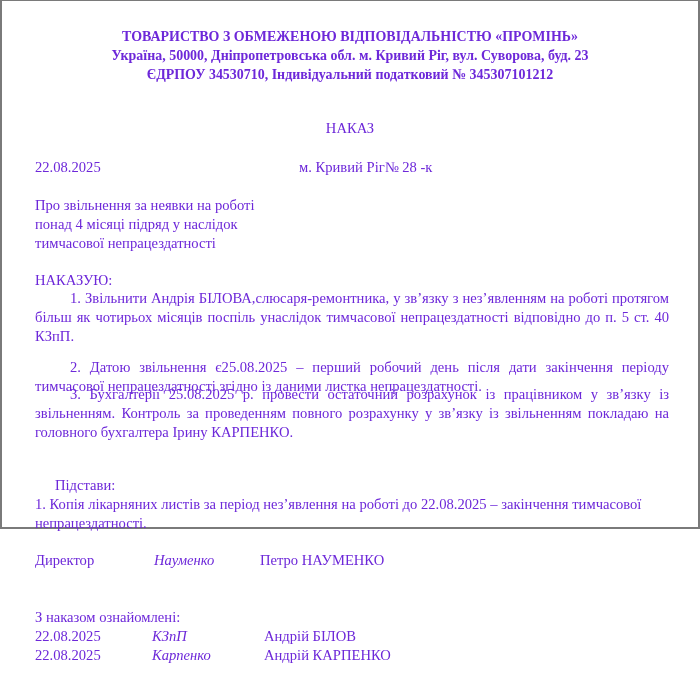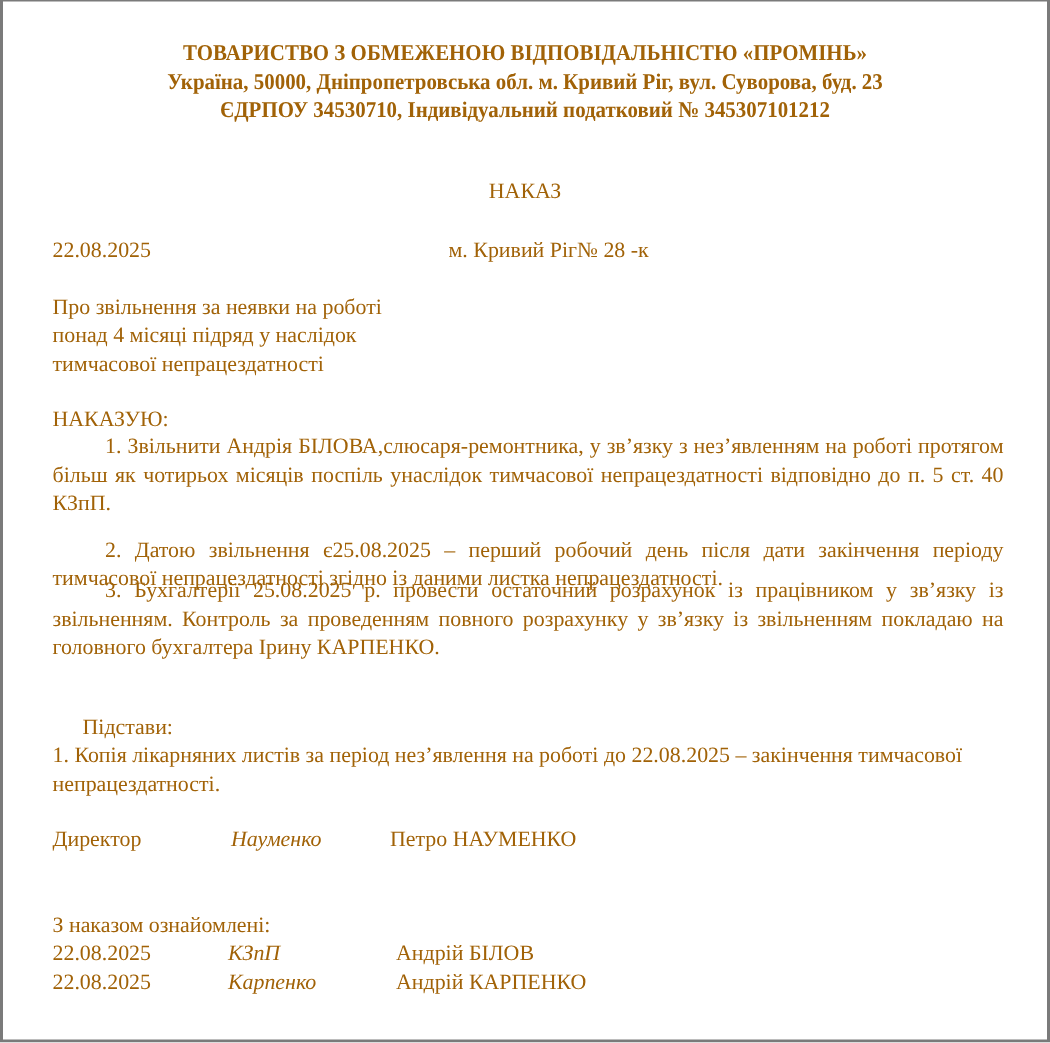--- a/index.html
+++ b/index.html
@@ -1,27 +1,27 @@
 <!DOCTYPE html>
 <html><head>
 <meta charset="utf-8">
 <style>
   html, body { margin: 0; padding: 0; background: #ffffff; }
   body { width: 700px; height: 695px; position: relative; overflow: hidden; }
   .page {
     position: absolute; left: 0; top: 0;
-    width: 700px; height: 695px;
+    width: 700px; height: 529px;
     box-sizing: border-box;
     border-top: 1px solid #7a7a7a;
     border-left: 2px solid #7a7a7a;
     border-right: 2px solid #7a7a7a;
     border-bottom: 2px solid #7a7a7a;
     background: #fff;
     font-family: "Liberation Serif", "DejaVu Serif", serif;
-    color: #a16207;
+    color: #6d28d9;
     font-size: 14.6px;
   }
   .abs { position: absolute; white-space: nowrap; line-height: 19px; }
   .b { font-weight: normal; }
   .i { font-style: italic; }
   .center { left: 0; width: 696px; text-align: center; }
   .hdr { font-size: 15px; font-weight: bold; transform: scaleX(0.93); transform-origin: center; }
   .para {
     position: absolute; left: 33px; width: 634px;
     line-height: 19.2px; text-align: justify; white-space: normal;

